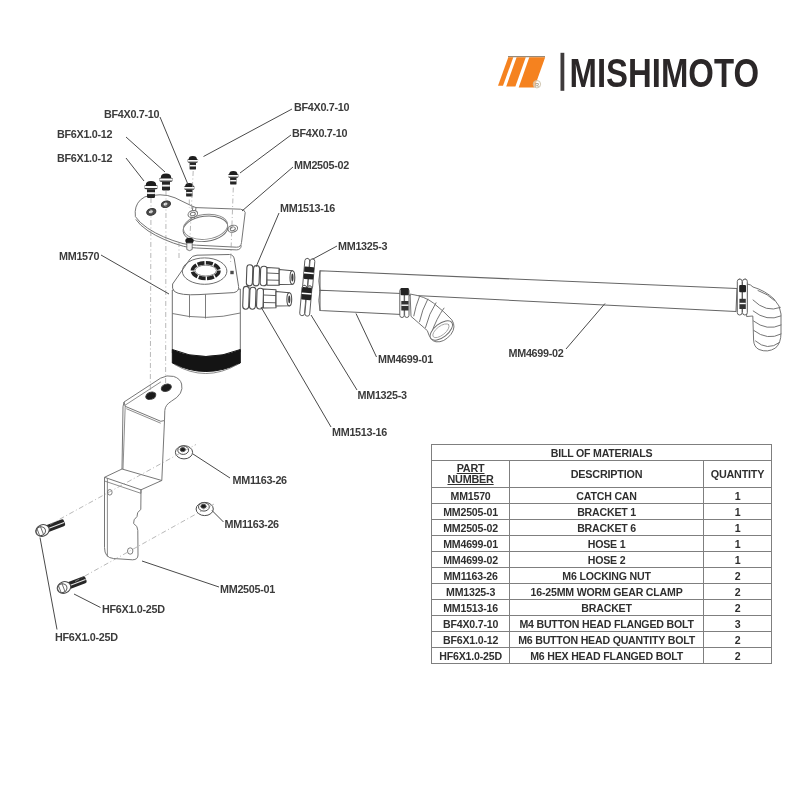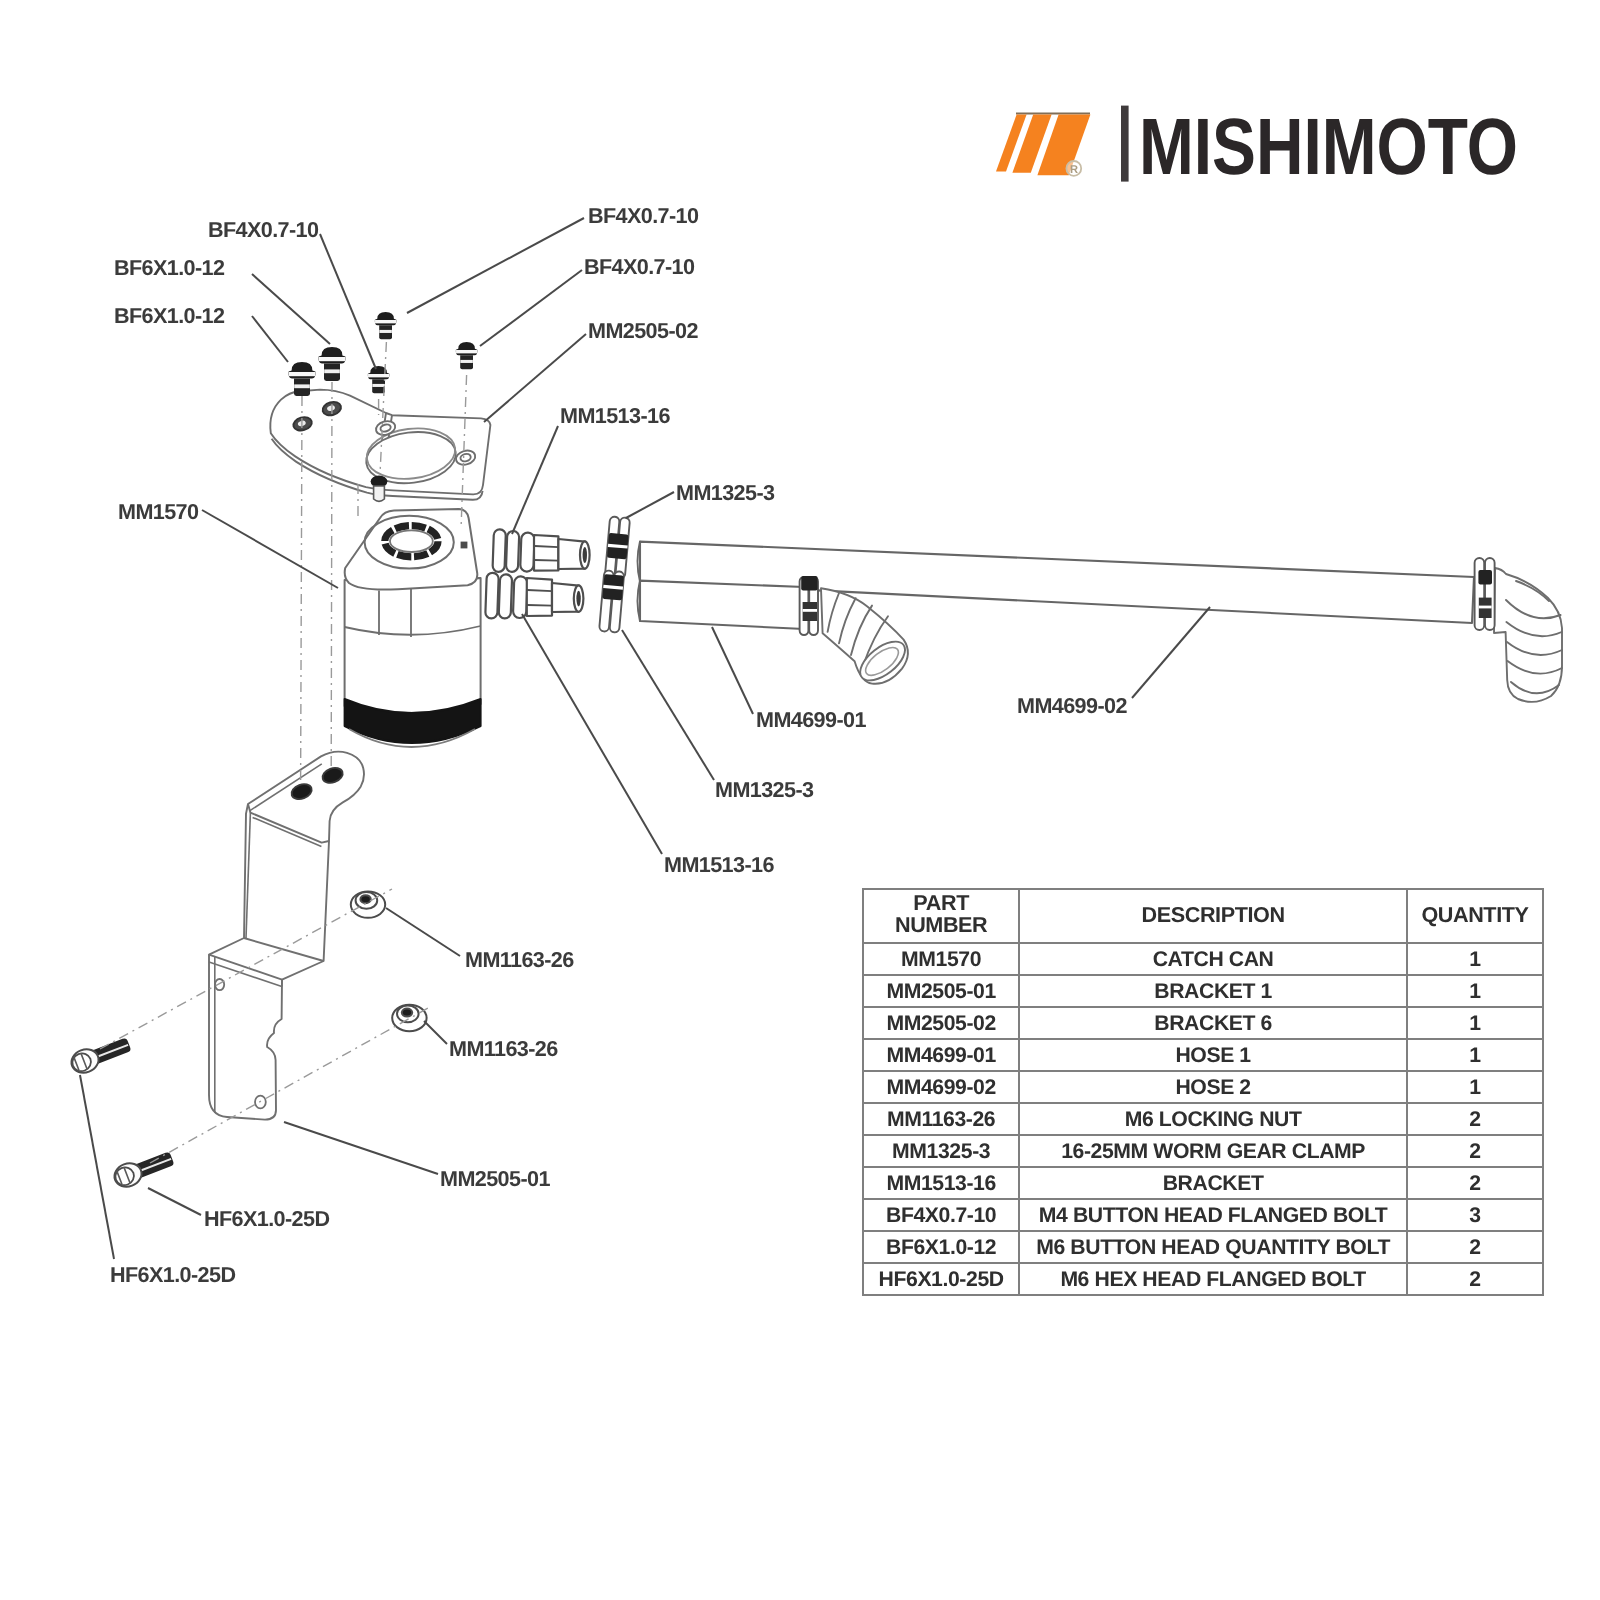--- a/index.html
+++ b/index.html
@@ -6,21 +6,21 @@
   #page{position:relative;width:800px;height:800px;background:#fff;overflow:hidden;
         font-family:"Liberation Sans",sans-serif;padding-left:16px;}
   svg{position:absolute;left:0;top:0;}
   #bom{position:absolute;left:431px;top:444px;width:341px;border-collapse:collapse;
        font-family:"Liberation Sans",sans-serif;color:#2f2f2f;}
   #bom td{border:1px solid #7f7f7f;text-align:center;font-weight:bold;
           font-size:10.6px;padding:0;letter-spacing:-0.2px;}
   #bom .t{height:16px;font-size:11.5px;}
   #bom .h td{height:26px;font-size:10.8px;line-height:11px;}
   #bom .r td{height:15px;}
-  .c1{width:76px;} .c2{width:190px;} .c3{width:66px;}
+  .c1{width:76px;text-decoration:underline;} .c2{width:190px;} .c3{width:66px;}
 </style>
 </head>
 <body>
 <div id="page">
 <svg width="800" height="800" viewBox="0 0 800 800">
   <g id="logo">
     <path d="M508,56.7 L545,56.7" stroke="#6b553a" stroke-width="1" stroke-opacity="0.85" fill="none"></path>
     <path d="M508.3,57.2 L513.3,57.2 L503,85.8 L498,85.8 Z" fill="#f5821f"></path>
     <path d="M516.6,57.2 L525.8,57.2 L515.4,86.4 L506.2,86.4 Z" fill="#f5821f"></path>
     <path d="M529.3,57.2 L545.2,57.2 L534.4,87.6 L518.7,87.6 Z" fill="#f5821f"></path>
@@ -266,20 +266,23 @@
     <text x="232.5" y="483.5">MM1163-26</text>
     <text x="224.5" y="528">MM1163-26</text>
     <text x="220" y="592.8">MM2505-01</text>
     <text x="102" y="612.8">HF6X1.0-25D</text>
     <text x="55" y="640.8">HF6X1.0-25D</text>
   </g>
 </svg>
 
 <table id="bom">
   <tbody>
+        <tr class="t">
+          <td colspan="3">BILL OF MATERIALS</td>
+        </tr>
   <tr class="h">
           <td class="c1">PART<br>NUMBER</td>
           <td class="c2">DESCRIPTION</td>
           <td class="c3">QUANTITY</td>
         </tr>
   <tr class="r">
           <td>MM1570</td>
           <td>CATCH CAN</td>
           <td>1</td>
         </tr>

